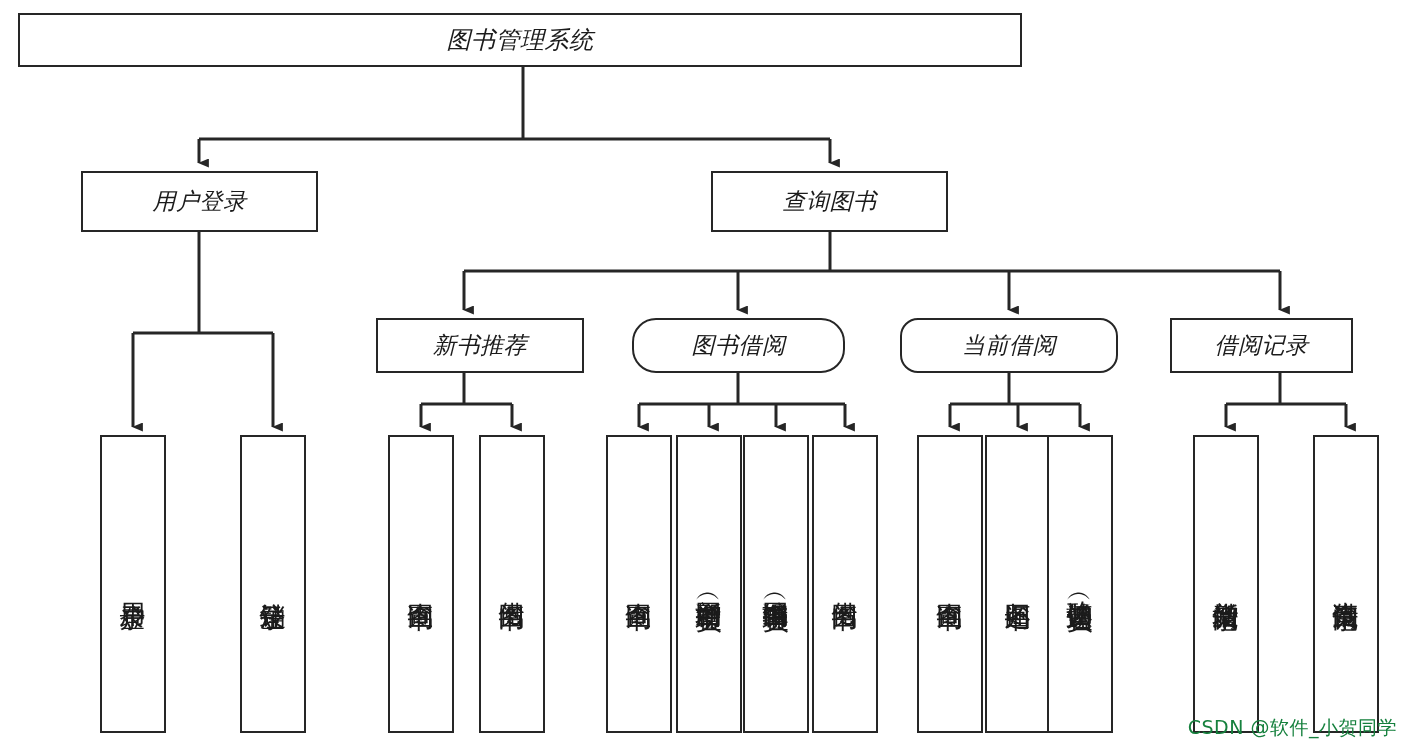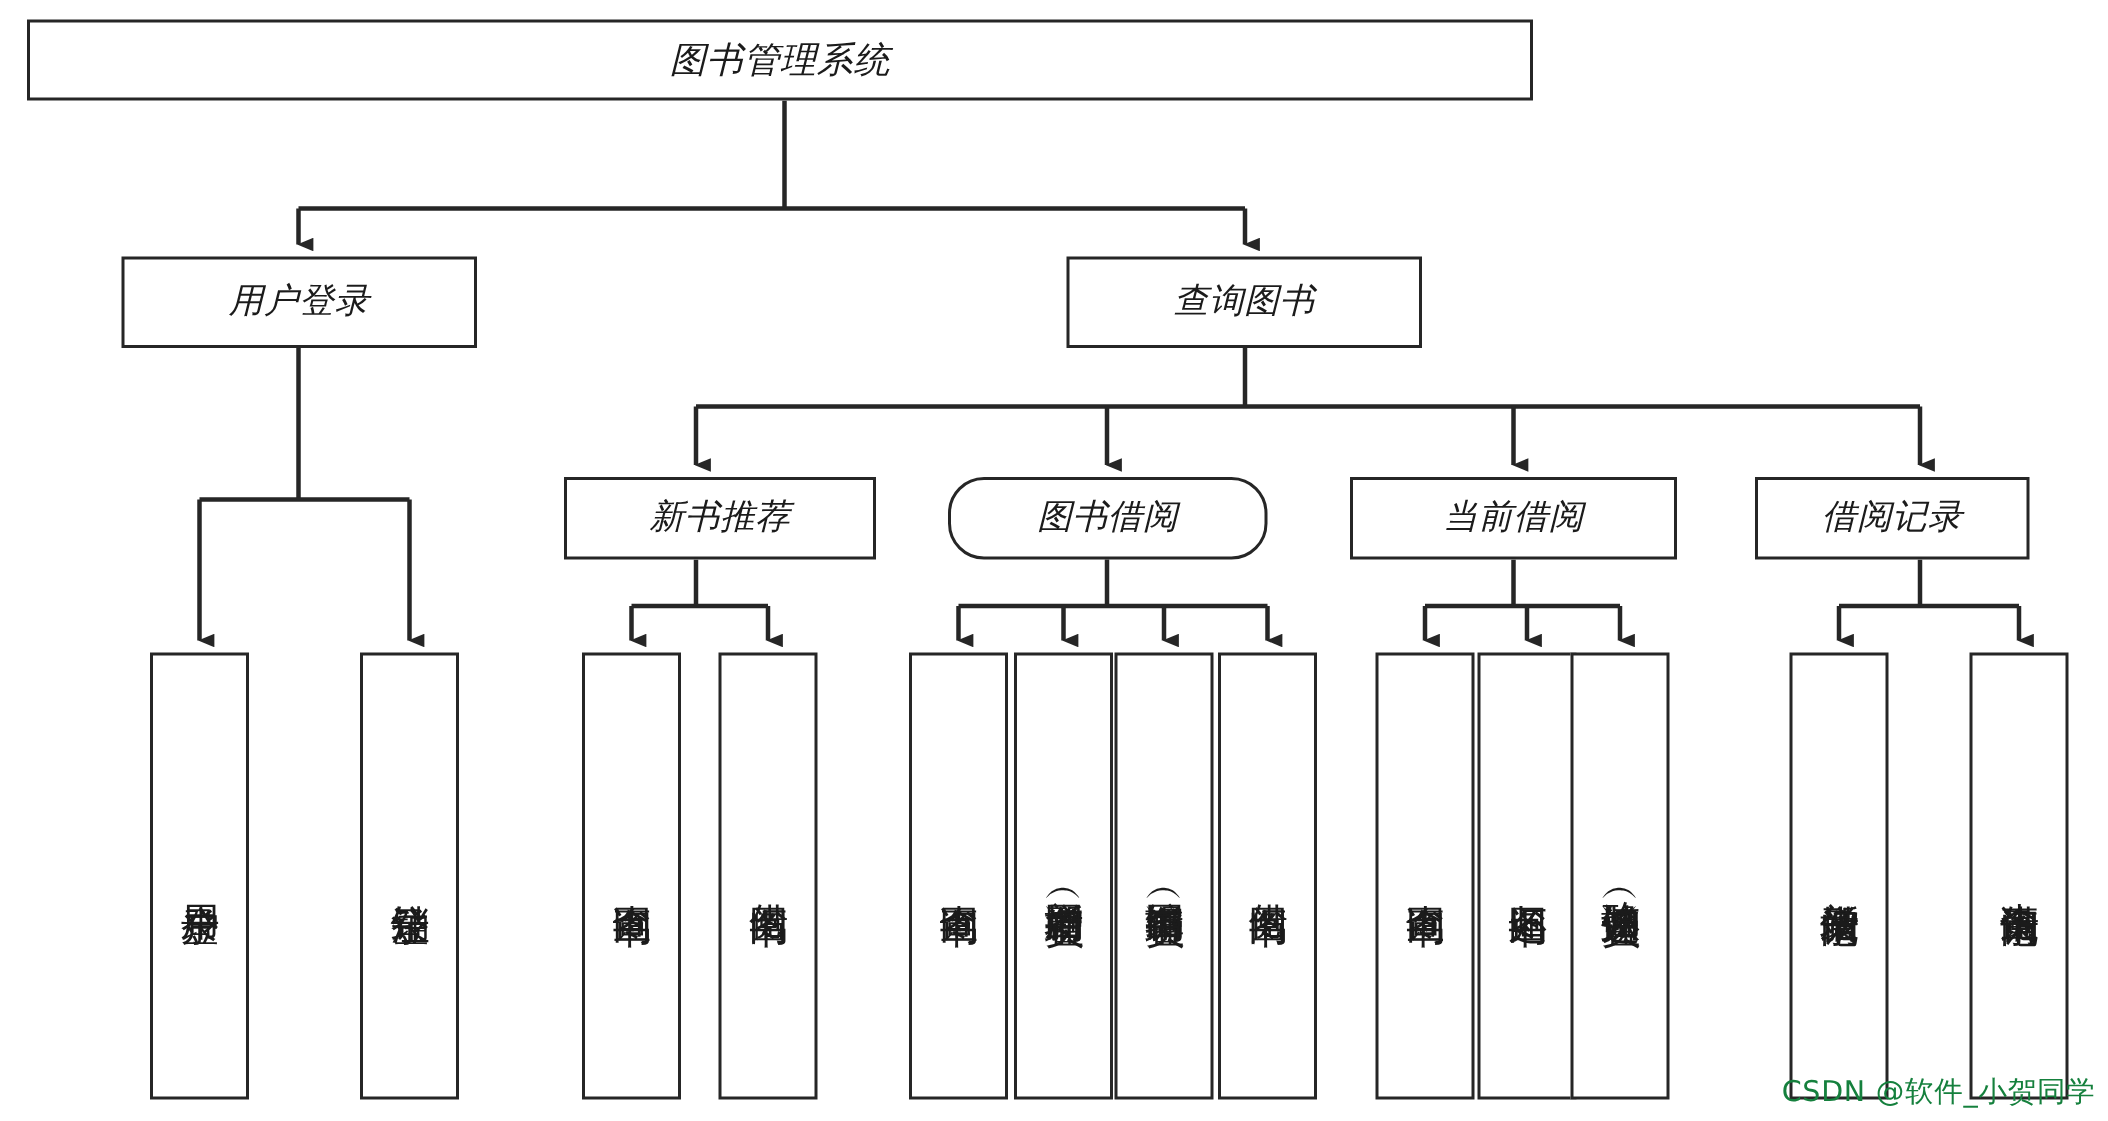--- a/index.html
+++ b/index.html
@@ -139,21 +139,21 @@
   </div>
 
   <div class="node horiz" style="left:360px; top:318px; width:208px; height:55px;margin-left:16px;">
     <span>新书推荐</span>
   </div>
 
   <div class="node horiz" style="left:632px; top:318px; width:213px; height:55px;border-radius:24px;">
     <span>图书借阅</span>
   </div>
 
-  <div class="node horiz" style="left:900px; top:318px; width:218px; height:55px;">
+  <div class="node horiz" style="left:900px; top:318px; width:218px; height:55px;border-radius:18px;">
     <span>当前借阅</span>
   </div>
 
   <div class="node horiz" style="left:1170px; top:318px; width:183px; height:55px;">
     <span>借阅记录</span>
   </div>
 
   <div class="node vert" style="left:100px; top:435px; width:66px; height:298px;">
     <span class="vtext">用户登录</span>
   </div>

